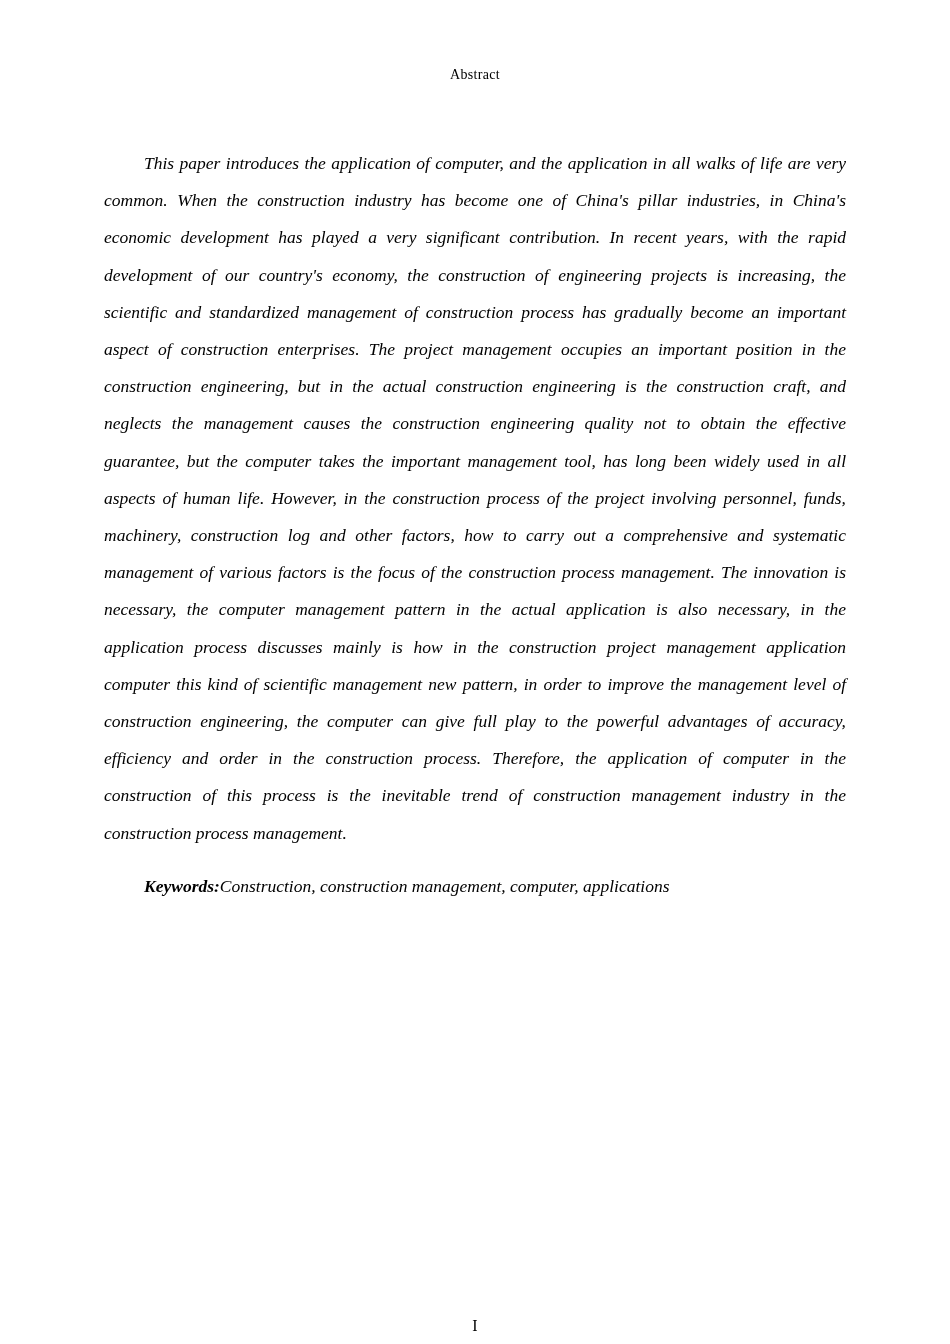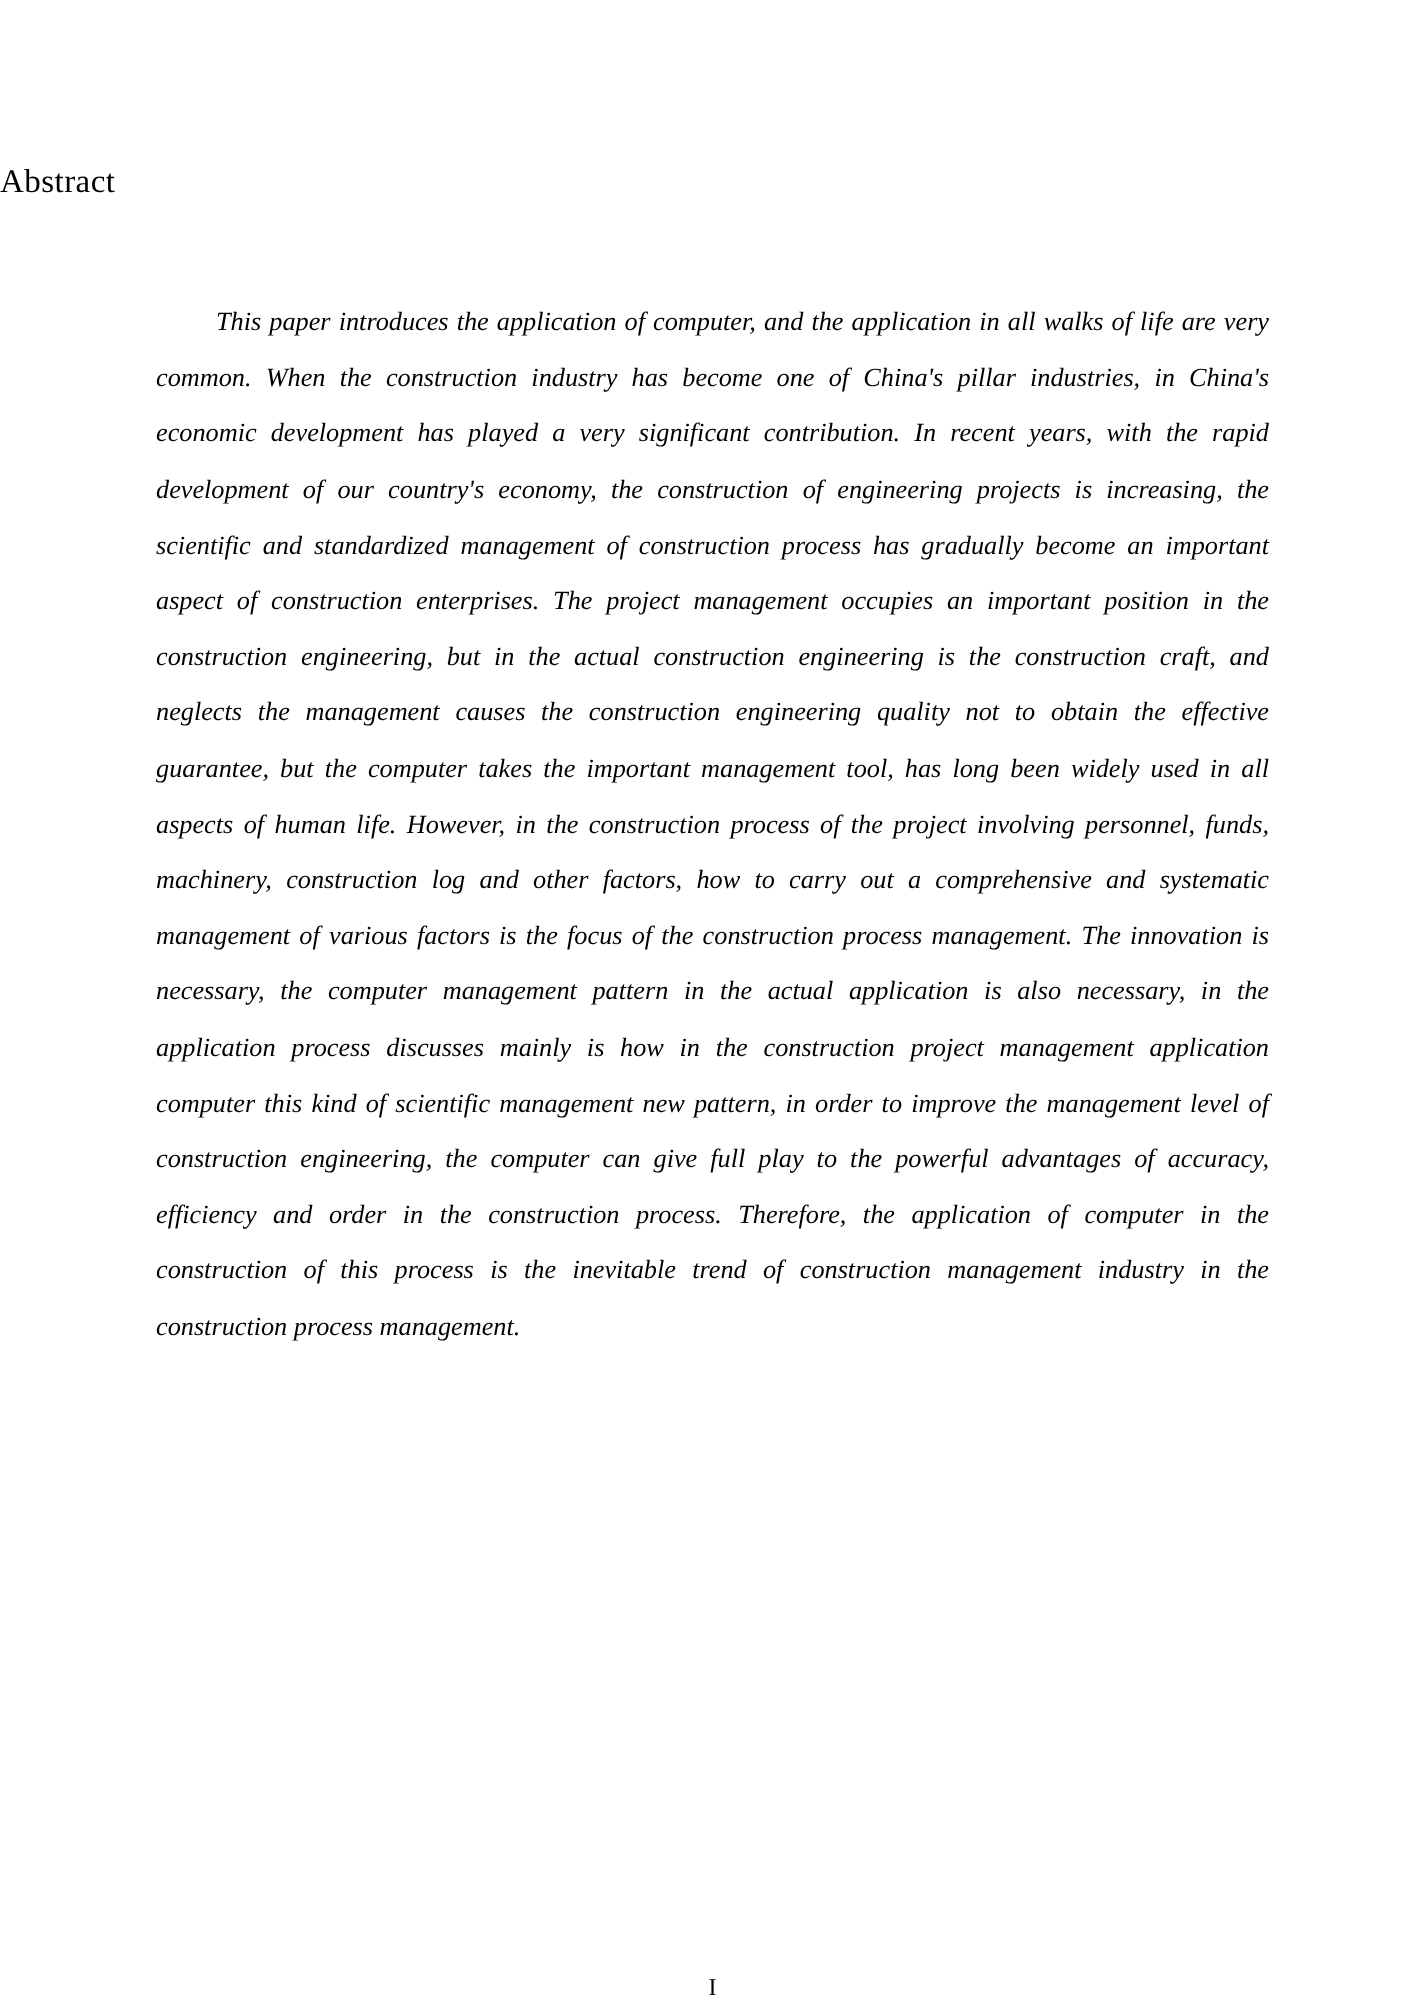--- a/index.html
+++ b/index.html
@@ -16,24 +16,25 @@
     overflow: hidden;
   }
   .page {
     position: relative;
     width: 950px;
     height: 1344px;
     box-sizing: border-box;
     padding: 0;
   }
   .doc-title {
-    font-size: 22px;
+    text-align: center;
+    font-size: 14px;
     font-weight: normal;
     margin: 0;
-    padding-top: 108px;
+    padding-top: 67px;
     letter-spacing: 0.3px;
   }
   .body-block {
     margin: 0 auto;
     width: 742px;
     padding-top: 62px;
     font-style: italic;
   }
   p.abstract-para {
     margin: 0;
@@ -68,18 +69,21 @@
 <body>
 
 <div class="page">
 
   <h1 class="doc-title">Abstract</h1>
 
   <div class="body-block">
 
     <p class="abstract-para">This paper introduces the application of computer, and the application in all walks of life are very common. When the construction industry has become one of China's pillar industries, in China's economic development has played a very significant contribution. In recent years, with the rapid development of our country's economy, the construction of engineering projects is increasing, the scientific and standardized management of construction process has gradually become an important aspect of construction enterprises. The project management occupies an important position in the construction engineering, but in the actual construction engineering is the construction craft, and neglects the management causes the construction engineering quality not to obtain the effective guarantee, but the computer takes the important management tool, has long been widely used in all aspects of human life. However, in the construction process of the project involving personnel, funds, machinery, construction log and other factors, how to carry out a comprehensive and systematic management of various factors is the focus of the construction process management. The innovation is necessary, the computer management pattern in the actual application is also necessary, in the application process discusses mainly is how in the construction project management application computer this kind of scientific management new pattern, in order to improve the management level of construction engineering, the computer can give full play to the powerful advantages of accuracy, efficiency and order in the construction process. Therefore, the application of computer in the construction of this process is the inevitable trend of construction management industry in the construction process management.</p>
 
+    <p class="keywords-line">
+      <span class="keywords-label">Keywords:</span><span class="keywords-value">Construction, construction management, computer, applications</span>
+    </p>
 
   </div>
 
   <div class="page-number">I</div>
 
 </div>
 
 </body></html>

